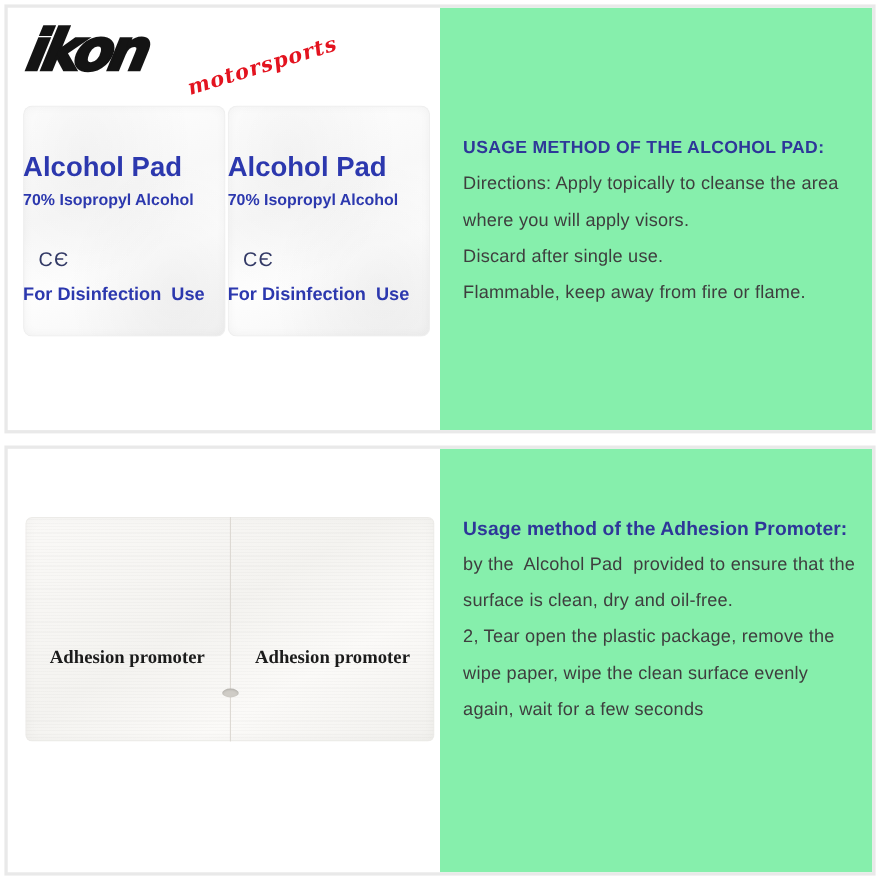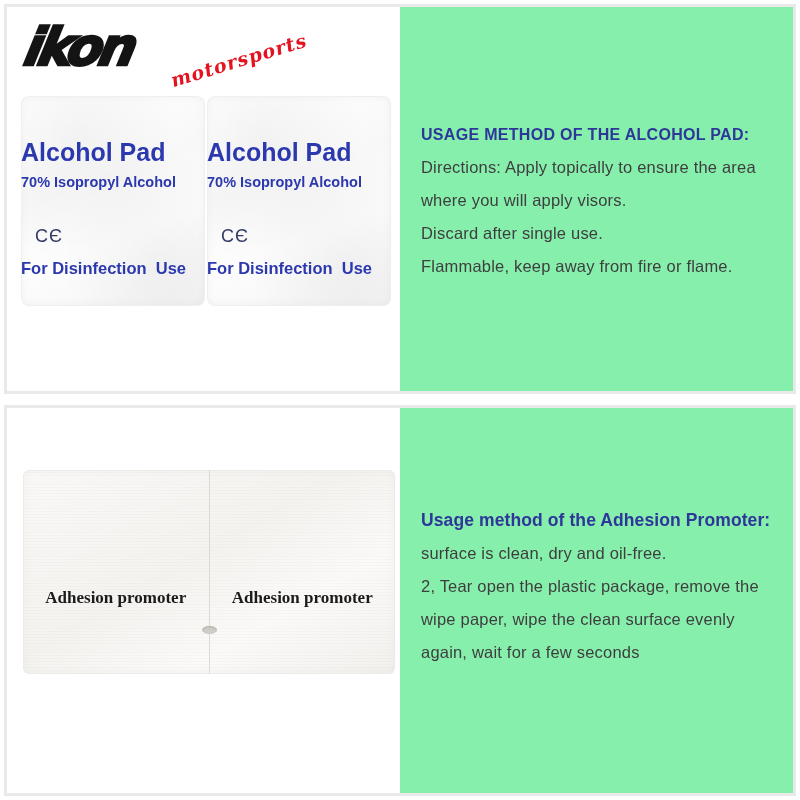--- a/index.html
+++ b/index.html
@@ -118,21 +118,21 @@
   
   .gray-panel {
     position: absolute;
     top: 0; right: 0; bottom: 0;
     left: 393px;
     background: #86efac;
     overflow: hidden;
   }
   .panel-inner { padding-left: 21px; padding-right: 8px; }
   #top-box .panel-inner { padding-top: 111px; }
-  #bottom-box .panel-inner { padding-top: 96px; }
+  #bottom-box .panel-inner { padding-top: 56px; }
   .panel-heading {
     font-size: 16px;
     font-weight: 600;
     letter-spacing: 0.3px;
     color: #2e3799;
     line-height: 33px;
     white-space: pre;
   }
   #bottom-box .panel-heading { font-size: 17.5px; letter-spacing: 0.1px; }
   .panel-line {
@@ -164,21 +164,21 @@
       <div class="pad-title">Alcohol Pad</div>
       <div class="pad-sub">70% Isopropyl Alcohol</div>
       <div class="pad-ce">CЄ</div>
       <div class="pad-footer">For Disinfection  Use</div>
     </div>
   </div>
 
   <div class="gray-panel">
     <div class="panel-inner">
       <div class="panel-heading">USAGE METHOD OF THE ALCOHOL PAD:</div>
-      <div class="panel-line">Directions: Apply topically to ensure the area</div>
+      <div class="panel-line">Directions: Apply topically to cleanse the area</div>
       <div class="panel-line">where you will apply visors.</div>
       <div class="panel-line">Discard after single use.</div>
       <div class="panel-line">Flammable, keep away from fire or flame.</div>
     </div>
   </div>
 </div>
 
 <div class="box" id="bottom-box">
 
   <div class="packets">
@@ -187,19 +187,20 @@
     </div>
     <div class="packet">
       <div class="packet-notch"></div>
       <div class="packet-label">Adhesion promoter</div>
     </div>
   </div>
 
   <div class="gray-panel">
     <div class="panel-inner">
       <div class="panel-heading">Usage method of the Adhesion Promoter:</div>
+      <div class="panel-line">by the  Alcohol Pad  provided to ensure that the</div>
       <div class="panel-line">surface is clean, dry and oil-free.</div>
       <div class="panel-line">2, Tear open the plastic package, remove the</div>
       <div class="panel-line">wipe paper, wipe the clean surface evenly</div>
       <div class="panel-line">again, wait for a few seconds</div>
     </div>
   </div>
 </div>
 
 </body></html>

